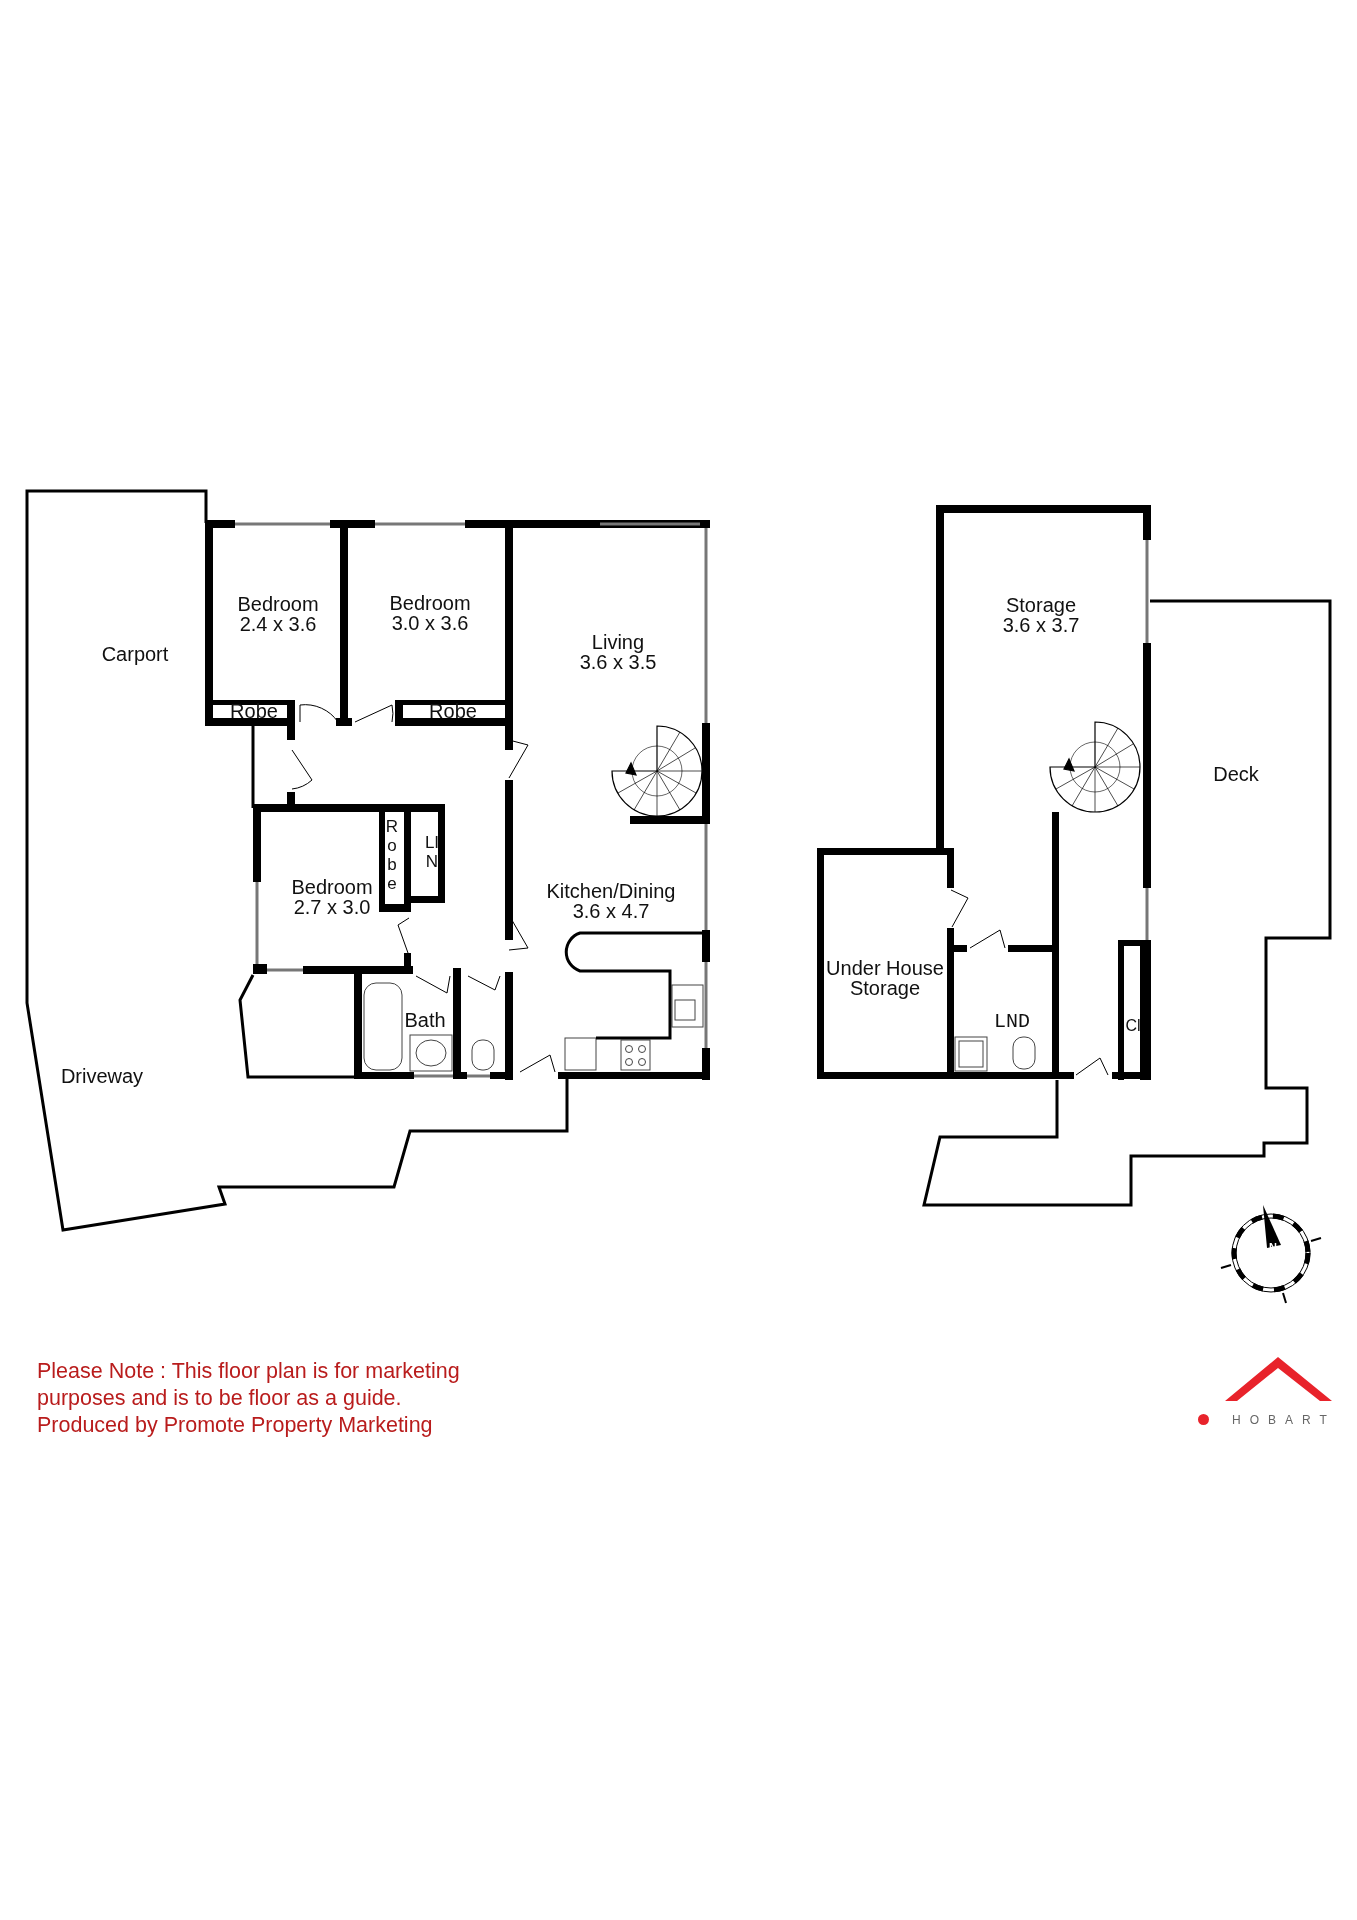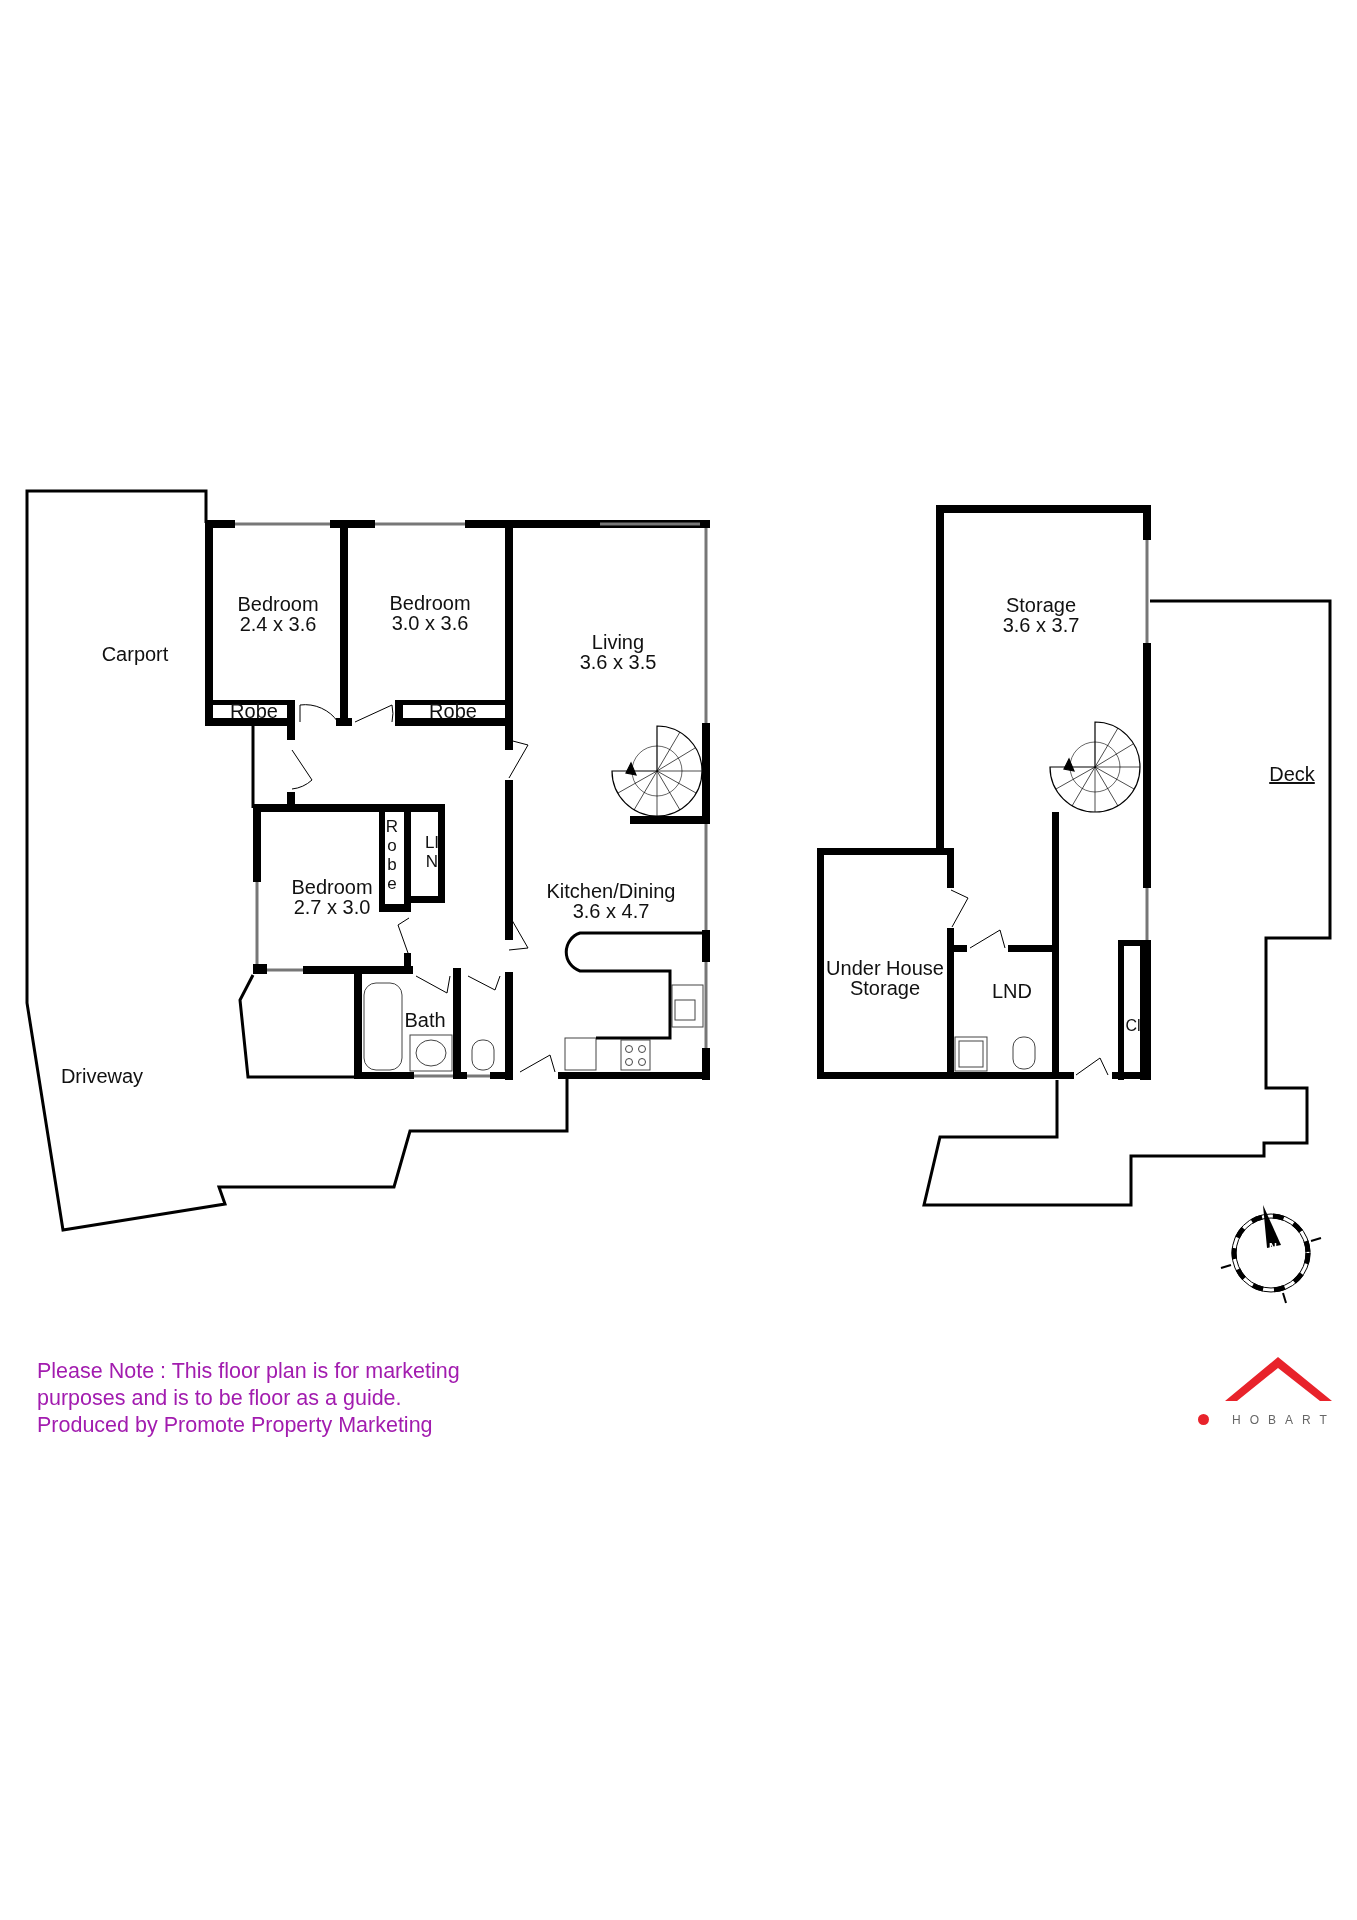--- a/index.html
+++ b/index.html
@@ -1,21 +1,21 @@
 <!DOCTYPE html>
 <html><head>
 <meta charset="utf-8">
 <style>
   html, body { margin: 0; padding: 0; background: #ffffff; }
   body { width: 1357px; height: 1920px; position: relative; overflow: hidden; font-family: "Liberation Sans", sans-serif; }
   #plan { position: absolute; left: 0; top: 0; width: 1357px; height: 1920px; }
   .room-label { position: absolute; font-family: "Liberation Sans", sans-serif; font-size: 20px; color: #111; text-align: center; line-height: 20px; white-space: nowrap; transform: translateX(-50%); }
   .room-label span { display: block; }
   .vert-label { position: absolute; font-family: "Liberation Sans", sans-serif; font-size: 17px; color: #111; width: 18px; text-align: center; line-height: 19px; word-break: break-all; }
-  .note { position: absolute; left: 37px; top: 1358px; font-family: "Liberation Sans", sans-serif; font-size: 21.5px; line-height: 27px; color: #a21caf; }
+  .note { position: absolute; left: 37px; top: 1358px; font-family: "Liberation Sans", sans-serif; font-size: 21.5px; line-height: 27px; color: #b91c1c; }
   .note div { white-space: nowrap; }
   .logo { position: absolute; left: 1020px; top: 1352px; width: 320px; height: 80px; }
   .logo-prd { position: absolute; left: 0; top: -8px; font-family: "Liberation Sans", sans-serif; font-size: 86px; letter-spacing: -4px; color: #e8232b; font-weight: normal; line-height: 86px; }
   .logo-hobart { position: absolute; left: 212px; top: 61px; font-family: "Liberation Sans", sans-serif; font-size: 12px; letter-spacing: 9px; color: #666; }
 </style>
 </head>
 <body>
 
 <svg id="plan" viewBox="0 0 1357 1920" xmlns="http://www.w3.org/2000/svg">
   <g fill="none" stroke="#000" stroke-width="3">
@@ -234,28 +234,28 @@
     <span>Bath</span>
   </div>
 <div class="room-label" style="left:102px; top:1066px;text-align:center;">
     <span>Driveway</span>
   </div>
 
 <div class="room-label" style="left:1041px; top:595px;">
     <span>Storage</span>
     <span>3.6 x 3.7</span>
   </div>
-<div class="room-label" style="left:1292px; top:764px;text-decoration:underline;">
+<div class="room-label" style="left:1236px; top:764px;">
     <span>Deck</span>
   </div>
 <div class="room-label" style="left:885px; top:958px;">
     <span>Under House</span>
     <span>Storage</span>
   </div>
-<div class="room-label" style="left:1012px; top:981px;">
+<div class="room-label" style="left:1012px; top:1012px;font-family:Liberation Mono, monospace;">
     <span>LND</span>
   </div>
 <div class="room-label" style="left:1133px; top:1016px; font-size:16px;">
     <span>Cl</span>
   </div>
 
 <div class="room-label" style="left:1273px; top:1237px; font-size:11px; color:#fff; font-weight:bold;">
     <span>N</span>
   </div>
 

